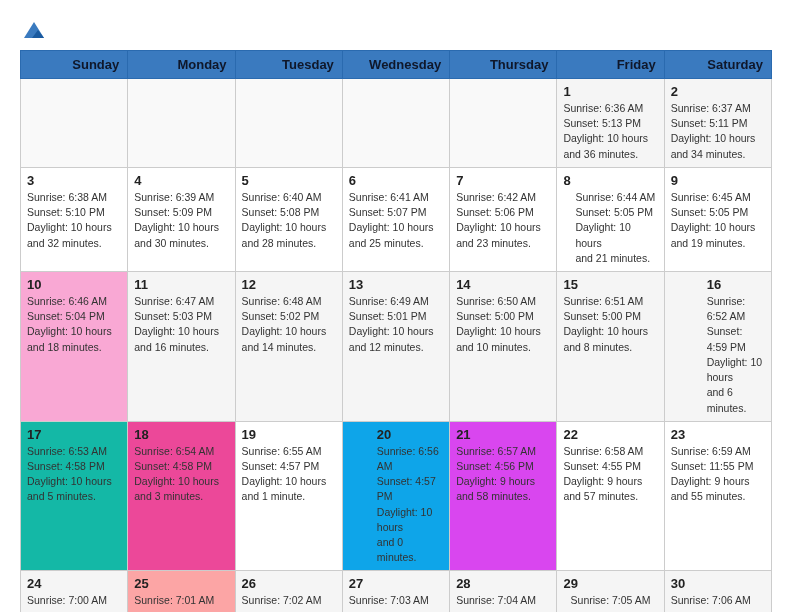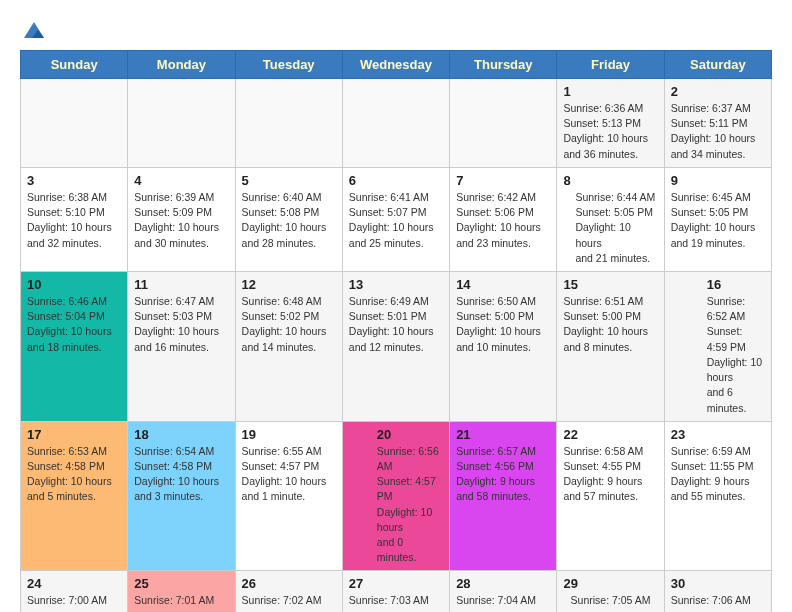--- a/index.html
+++ b/index.html
@@ -51,25 +51,25 @@
     .location {
       font-size: 16px;
       color: #555;
     }
     .calendar {
       width: 100%;
       border-collapse: collapse;
     }
     .calendar th {
       background: #3a7abf;
-      color: #fef9c3;
+      color: #0f172a;
       font-size: 13px;
       font-weight: bold;
       padding: 6px 8px;
-      text-align: center;
+      text-align: right;
       border: 1px solid #2a6aaf;
     }
     .calendar td {
       border: 1px solid #ccc;
       vertical-align: top;
       padding: 5px 6px;
       width: calc(100% / 7);
       height: 88px;
       font-size: 11px;
       color: #333;
@@ -196,21 +196,21 @@
         </td>
         <td style="background: rgb(255, 255, 255);">
           <span class="day-num">9</span>
           <div class="day-info" style="white-space: pre-line;">Sunrise: 6:45 AM
 Sunset: 5:05 PM
 Daylight: 10 hours
 and 19 minutes.</div>
         </td>
       </tr>
       <tr>
-        <td style="background: #14b8a6;">
+        <td style="background: #f9a8d4;">
           <span class="day-num">10</span>
           <div class="day-info" style="white-space: pre-line;">Sunrise: 6:46 AM
 Sunset: 5:04 PM
 Daylight: 10 hours
 and 18 minutes.</div>
         </td>
         <td style="background: rgb(245, 245, 245);">
           <span class="day-num">11</span>
           <div class="day-info" style="white-space: pre-line;">Sunrise: 6:47 AM
 Sunset: 5:03 PM
@@ -247,42 +247,42 @@
         </td>
         <td style="background: rgb(245, 245, 245); padding-left: 42px;">
           <span class="day-num">16</span>
           <div class="day-info" style="white-space: pre-line;">Sunrise: 6:52 AM
 Sunset: 4:59 PM
 Daylight: 10 hours
 and 6 minutes.</div>
         </td>
       </tr>
       <tr>
-        <td style="background: #fdba74;">
+        <td style="background: #14b8a6;">
           <span class="day-num">17</span>
           <div class="day-info" style="white-space: pre-line;">Sunrise: 6:53 AM
 Sunset: 4:58 PM
 Daylight: 10 hours
 and 5 minutes.</div>
         </td>
-        <td style="background: #7dd3fc;">
+        <td style="background: #ec4899;">
           <span class="day-num">18</span>
           <div class="day-info" style="white-space: pre-line;">Sunrise: 6:54 AM
 Sunset: 4:58 PM
 Daylight: 10 hours
 and 3 minutes.</div>
         </td>
         <td style="background: rgb(255, 255, 255); margin-top: 36px;">
           <span class="day-num">19</span>
           <div class="day-info" style="white-space: pre-line;">Sunrise: 6:55 AM
 Sunset: 4:57 PM
 Daylight: 10 hours
 and 1 minute.</div>
         </td>
-        <td style="background: #ec4899; padding-left: 34px;">
+        <td style="background: #0ea5e9; padding-left: 34px;">
           <span class="day-num">20</span>
           <div class="day-info" style="white-space: pre-line;">Sunrise: 6:56 AM
 Sunset: 4:57 PM
 Daylight: 10 hours
 and 0 minutes.</div>
         </td>
         <td style="background: #d946ef;">
           <span class="day-num">21</span>
           <div class="day-info" style="white-space: pre-line;">Sunrise: 6:57 AM
 Sunset: 4:56 PM

